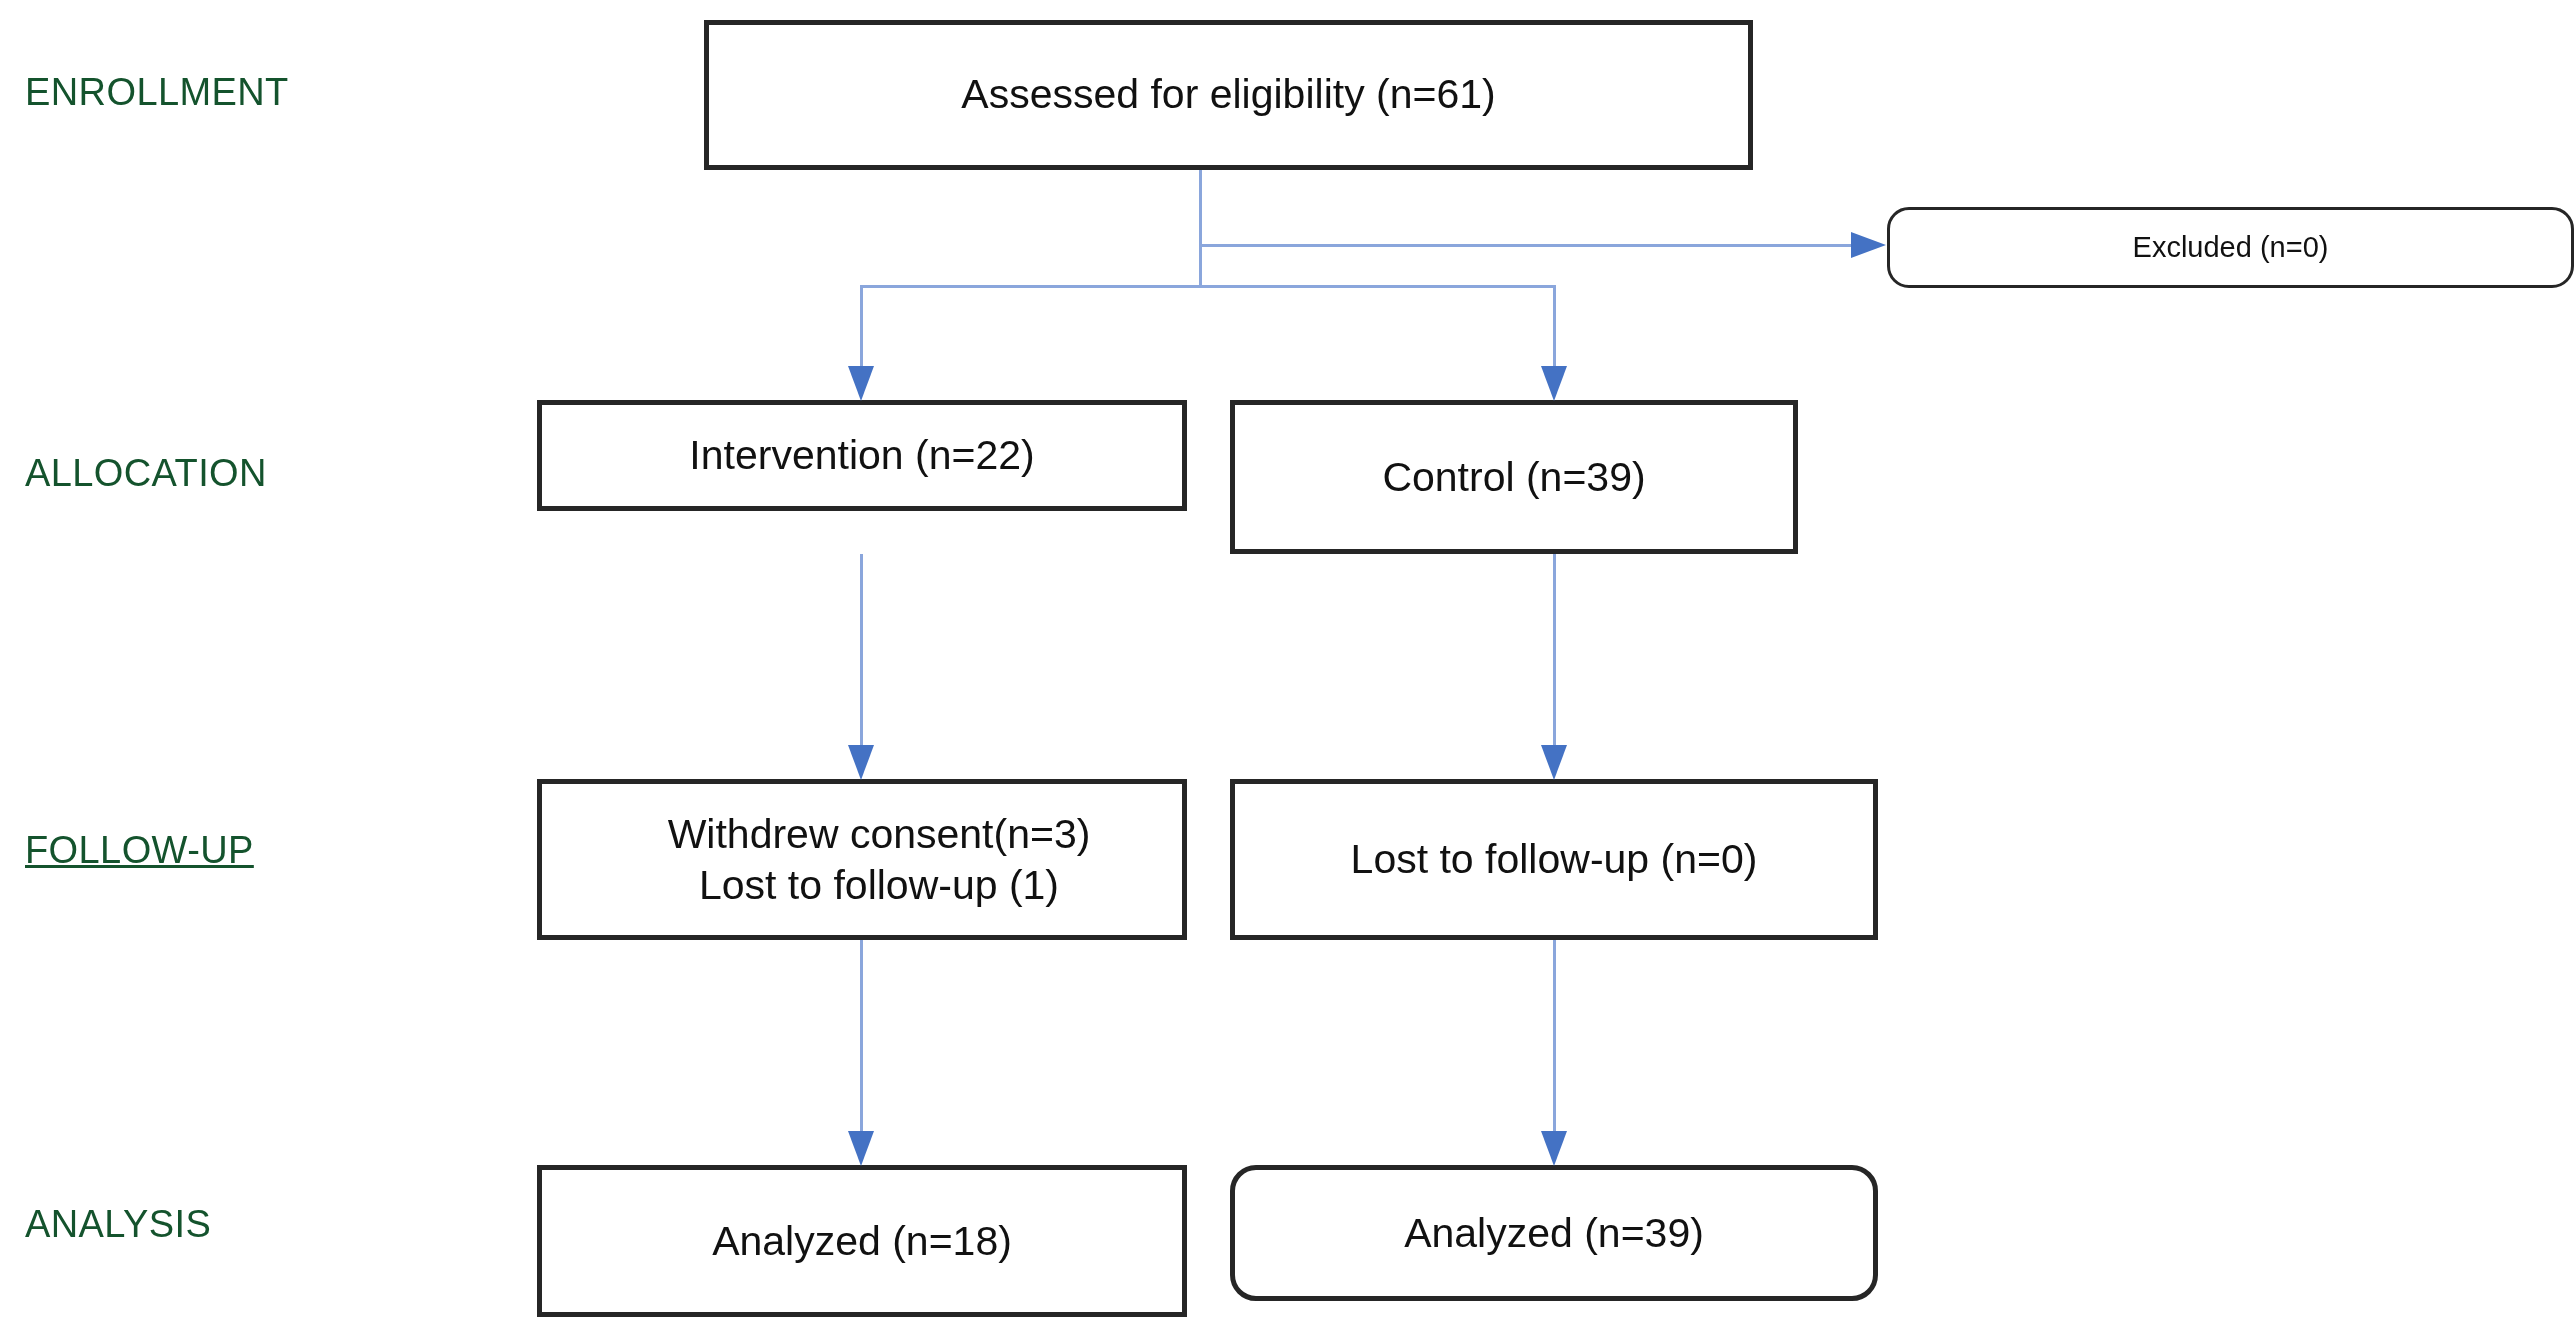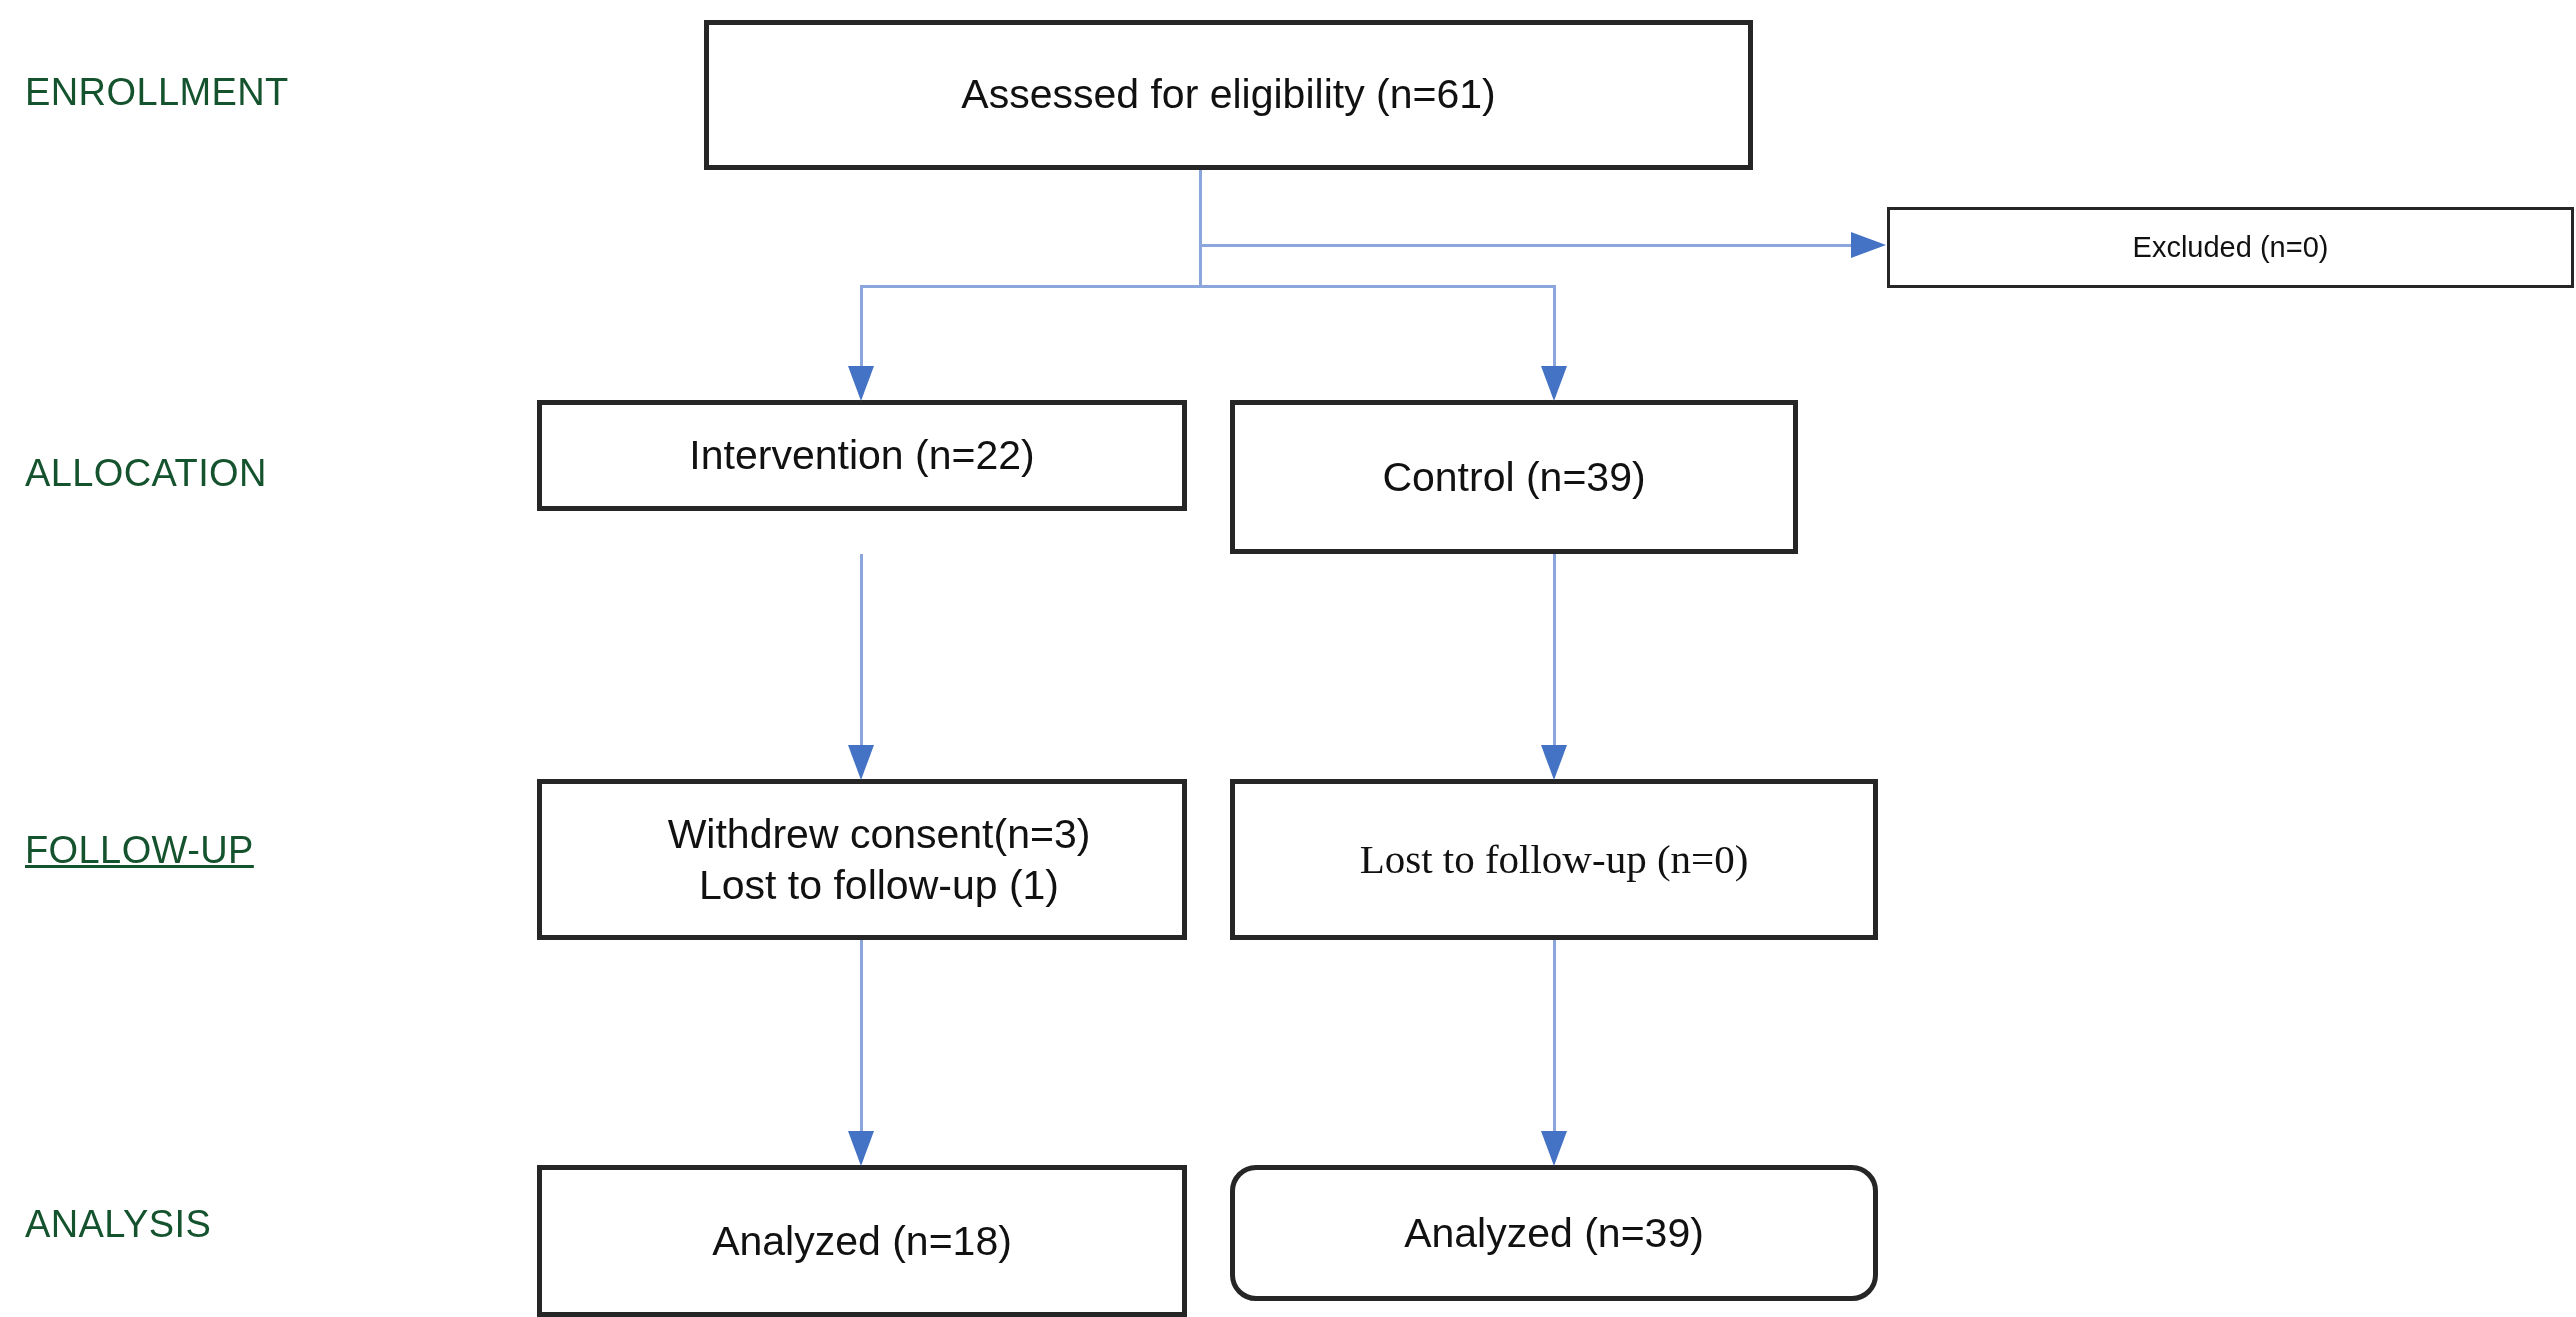--- a/index.html
+++ b/index.html
@@ -76,38 +76,38 @@
 
   <div class="stage-label" style="top: 71px;">ENROLLMENT</div>
   <div class="stage-label" style="top: 452px;">ALLOCATION</div>
   <div class="stage-label" style="top: 829px; text-decoration: underline;">FOLLOW-UP</div>
   <div class="stage-label" style="top: 1203px;">ANALYSIS</div>
 
   <div class="flow-box" style="left: 677px; top: 19.5px; width: 1049px; height: 150px; margin-left: 27px;">
     <div class="box-label">Assessed for eligibility (n=61)</div>
   </div>
 
-  <div class="flow-box" id="box-excluded" style="left: 1887px; top: 207px; width: 687px; height: 81px;">
+  <div class="flow-box" id="box-excluded" style="left: 1887px; top: 207px; width: 687px; height: 81px; border-radius: 22px;">
     <div class="box-label">Excluded (n=0)</div>
   </div>
 
   <div class="flow-box" style="left: 537px; top: 400px; width: 650px; height: 111px;">
     <div class="box-label">Intervention (n=22)</div>
   </div>
 
   <div class="flow-box" style="left: 1230px; top: 400px; width: 568px; height: 154px;">
     <div class="box-label">Control (n=39)</div>
   </div>
 
   <div class="flow-box" style="left: 537px; top: 779px; width: 650px; height: 161px; padding-left: 34px;">
     <div class="box-label">Withdrew consent(n=3)</div>
     <div class="box-label">Lost to follow-up (1)</div>
   </div>
 
-  <div class="flow-box" style="left: 1230px; top: 779px; width: 648px; height: 161px; font-family: Liberation Serif, serif;">
+  <div class="flow-box" style="left: 1230px; top: 779px; width: 648px; height: 161px;">
     <div class="box-label">Lost to follow-up (n=0)</div>
   </div>
 
   <div class="flow-box" style="left: 537px; top: 1165px; width: 650px; height: 152px;">
     <div class="box-label">Analyzed (n=18)</div>
   </div>
 
   <div class="flow-box" style="left: 1230px; top: 1165px; width: 648px; height: 136px; border-radius: 26px;">
     <div class="box-label">Analyzed (n=39)</div>
   </div>

